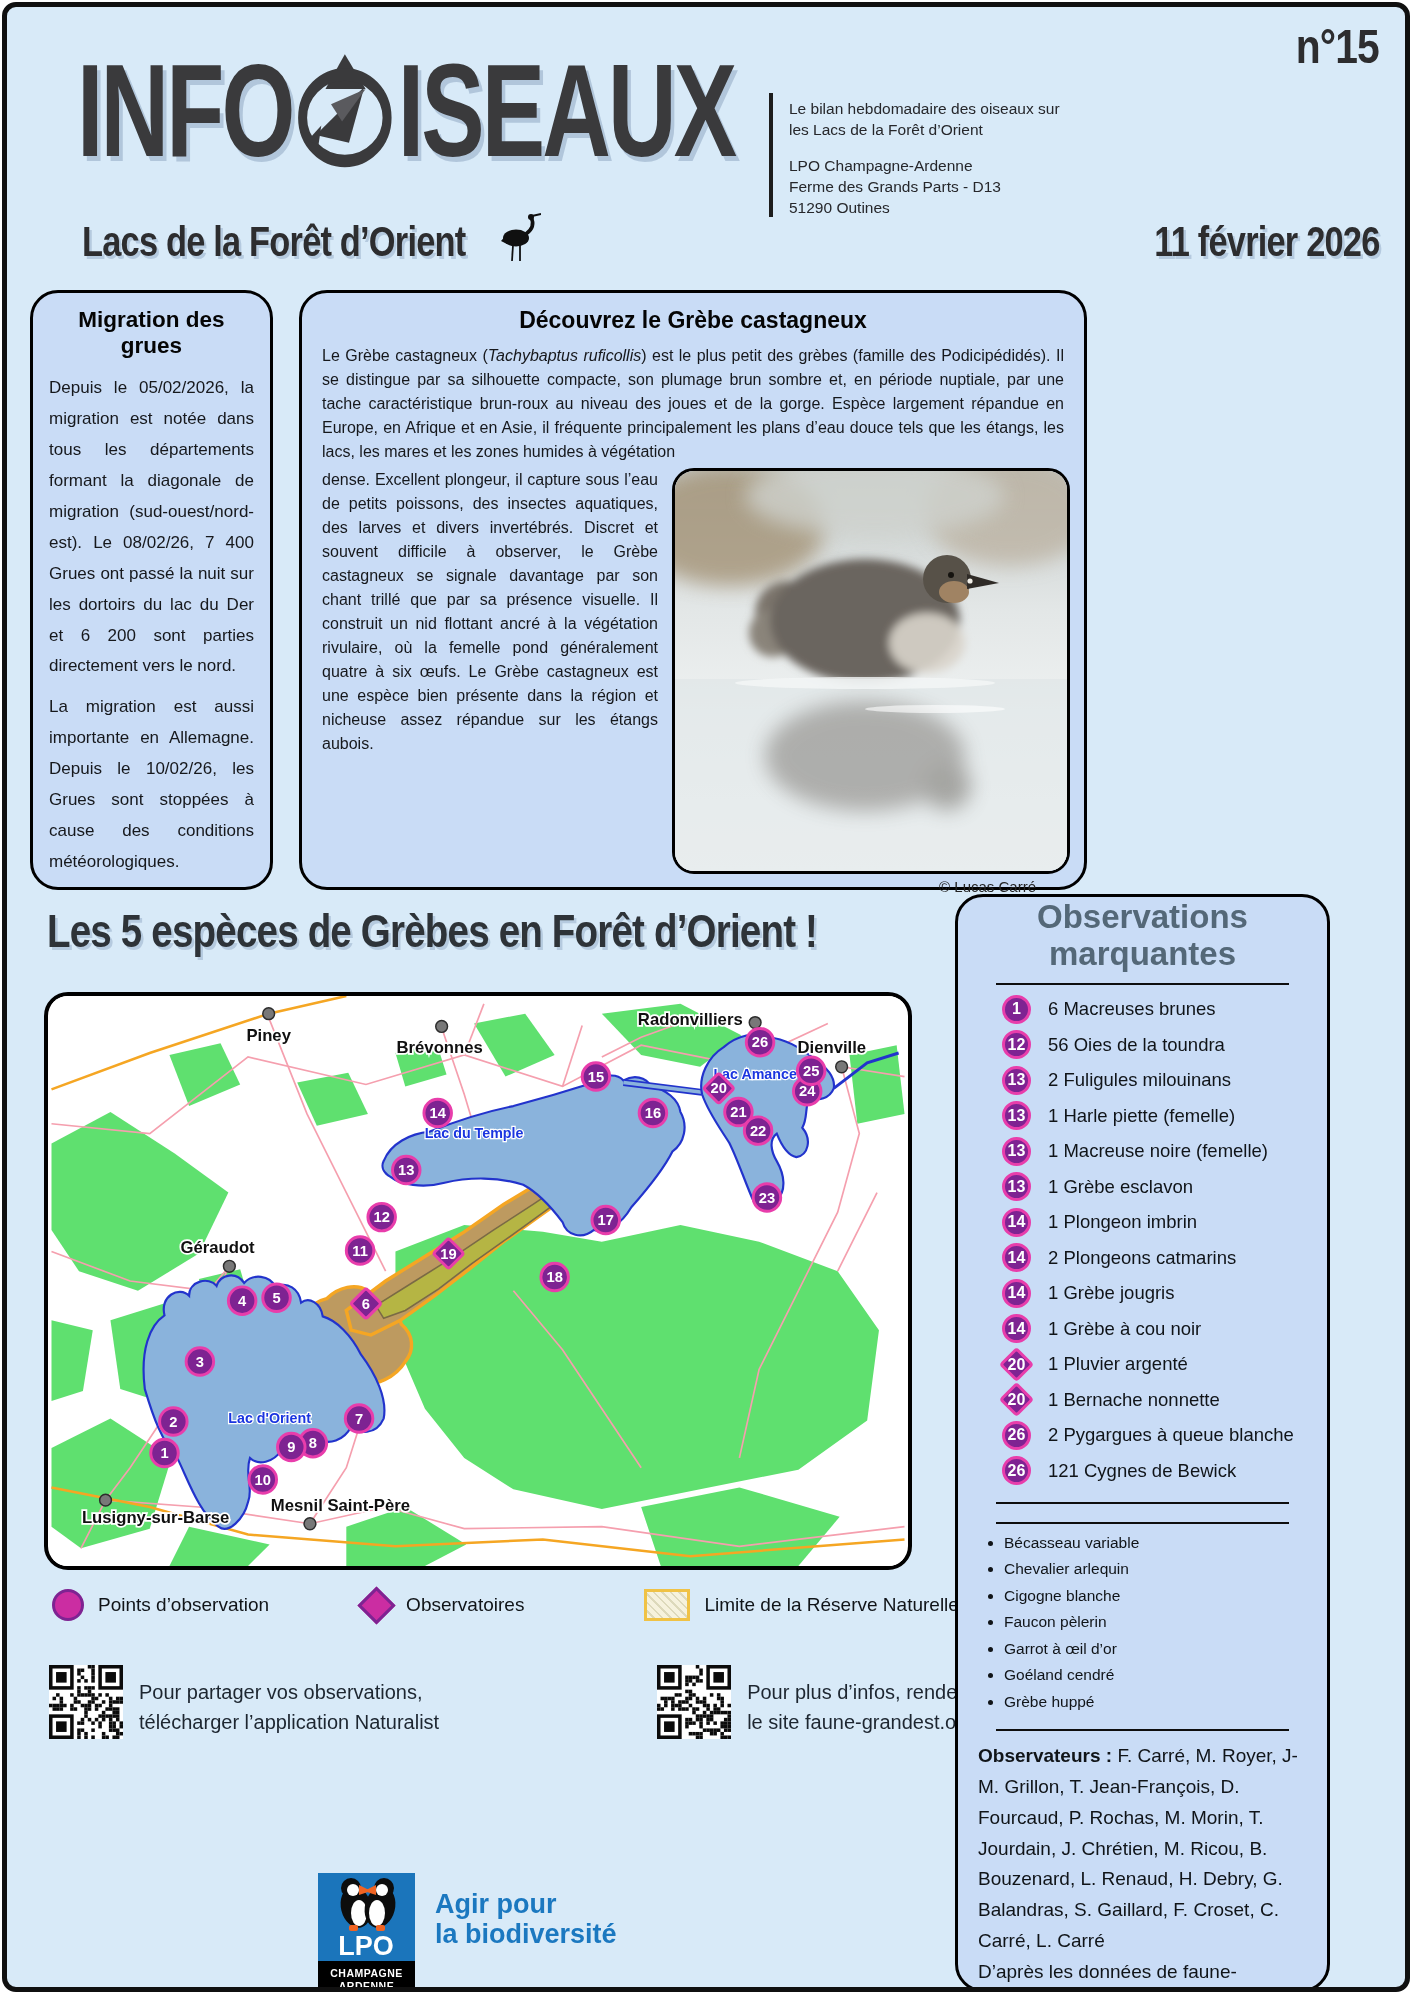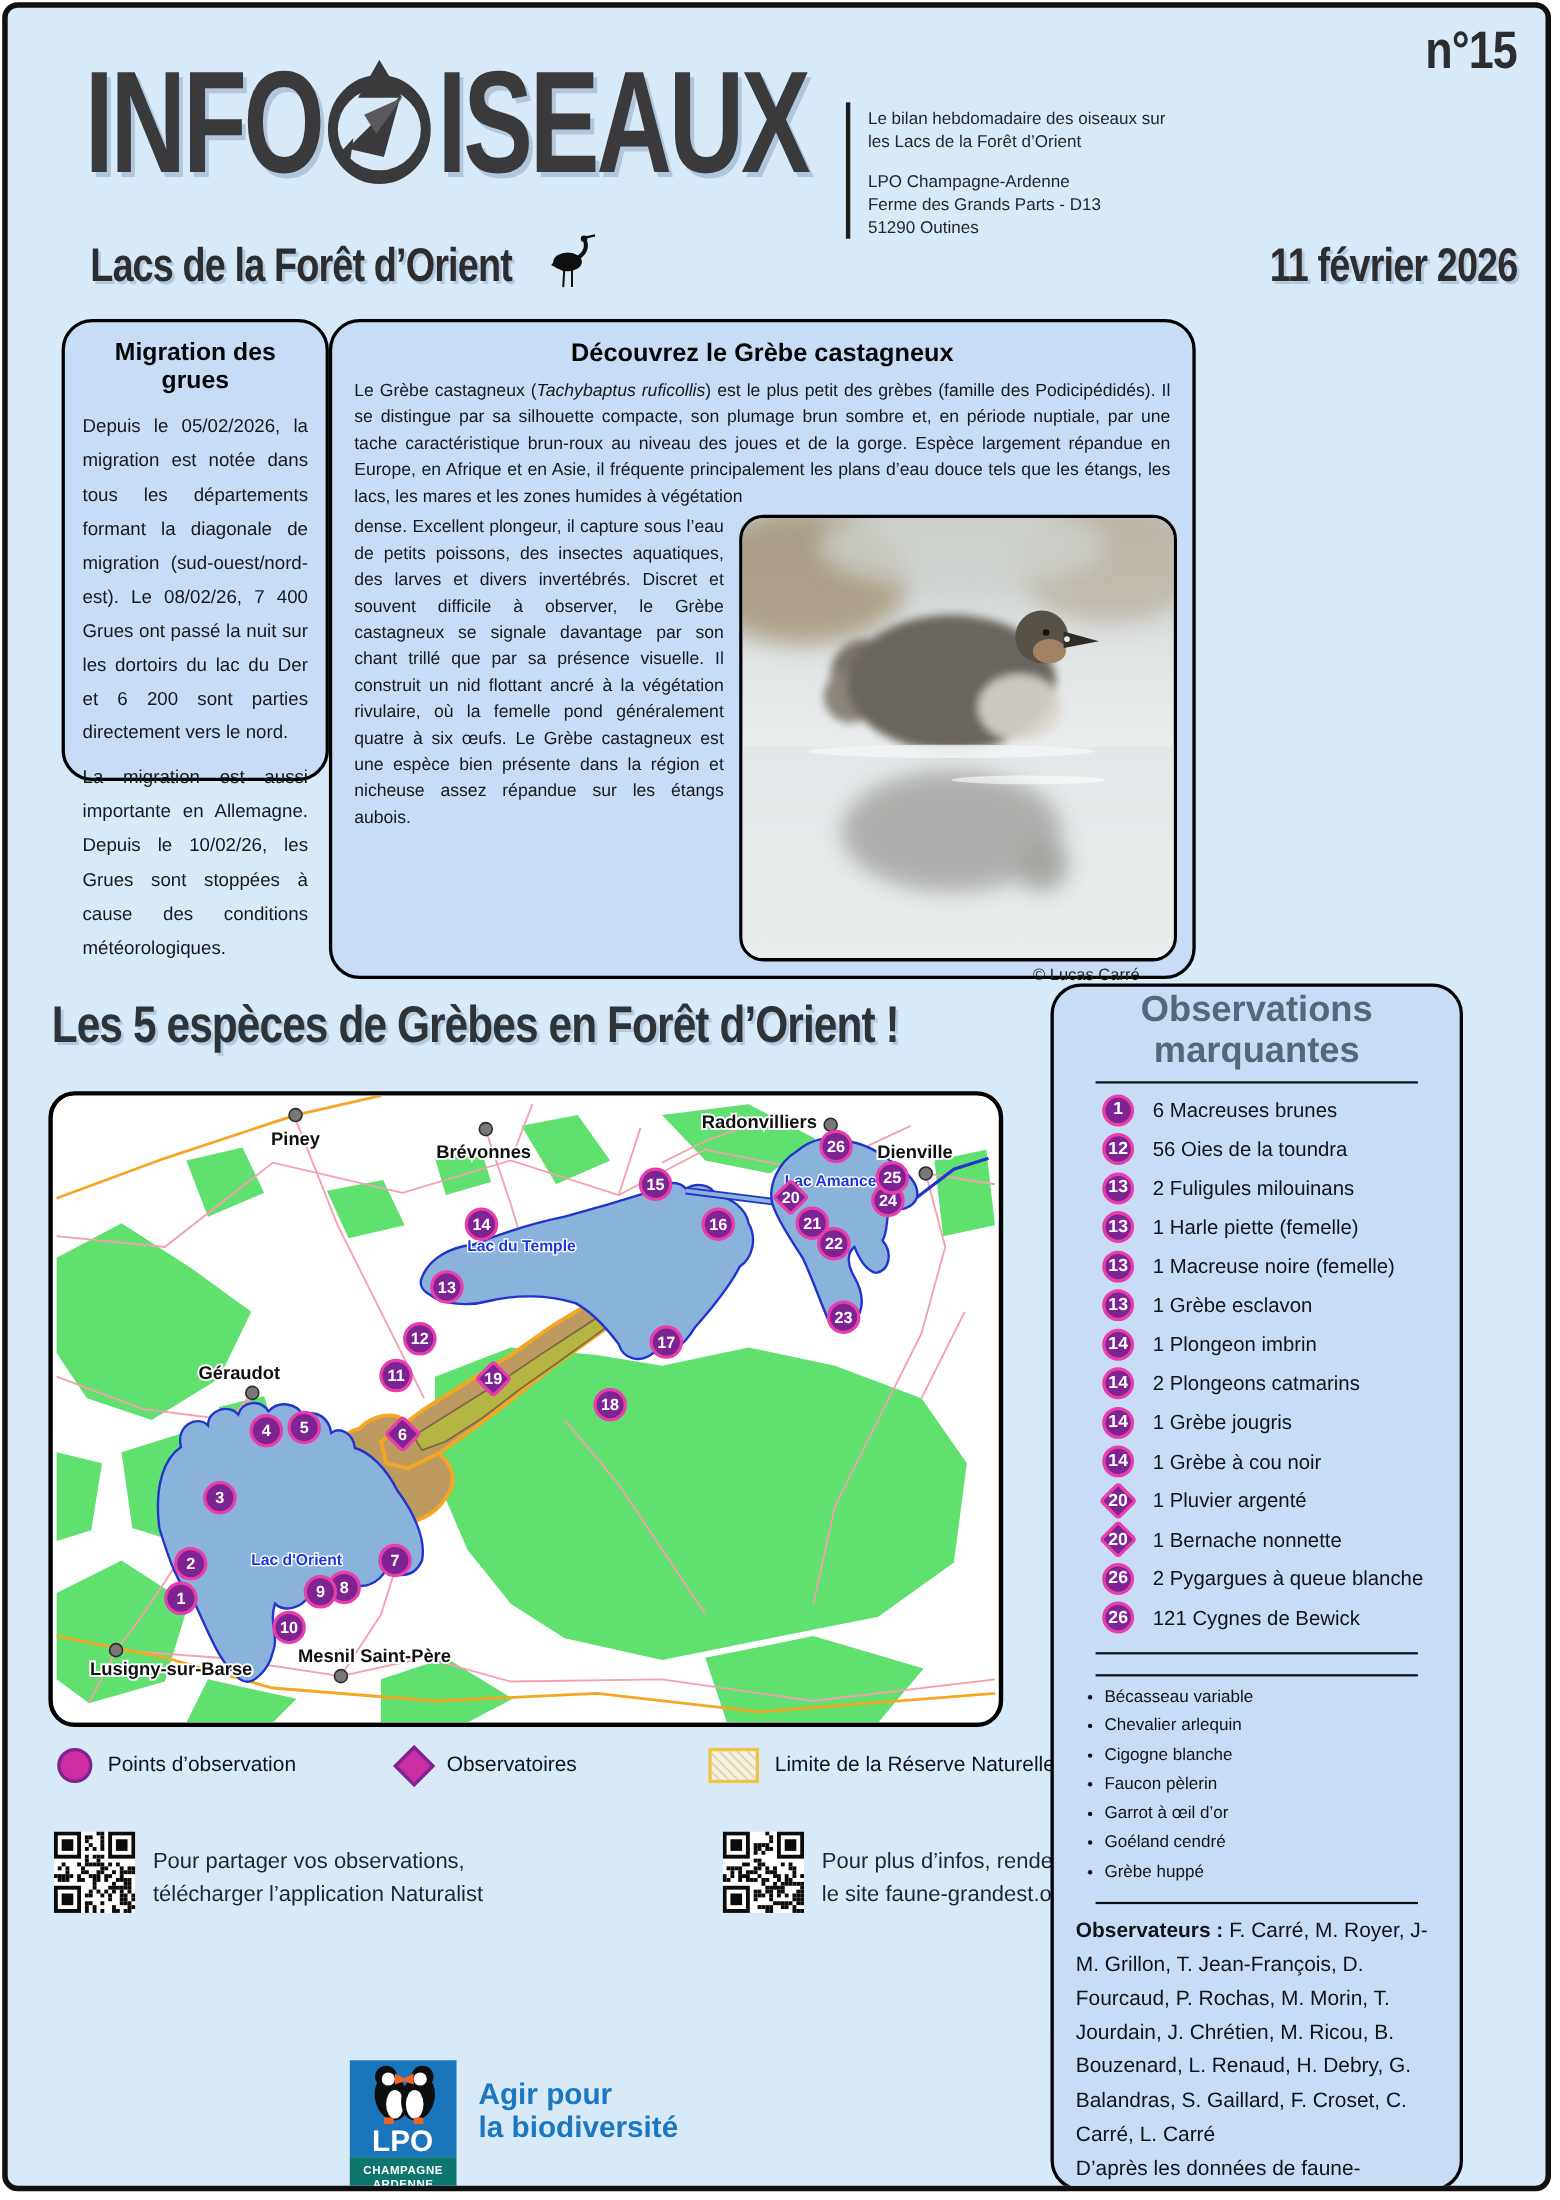--- a/index.html
+++ b/index.html
@@ -21,21 +21,21 @@
   .subtitle{position:absolute;left:75px;top:210px;font-size:43px;font-weight:900;color:#2d2d2f;
             letter-spacing:-1px;transform:scaleX(.8);transform-origin:left;
             text-shadow:3px 3px 0 rgba(130,155,185,.4);}
   .stork{position:absolute;left:492px;top:204px;width:42px;height:52px;}
   .date{position:absolute;right:26px;top:210px;font-size:43px;font-weight:900;color:#2d2d2f;
         letter-spacing:-1px;transform:scaleX(.8);transform-origin:right;
         text-shadow:3px 3px 0 rgba(130,155,185,.4);}
 
   
   .box{position:absolute;background:#c9dcf6;border:3.5px solid #000;border-radius:28px;box-sizing:border-box;}
-  .migration{left:49px;top:283px;width:243px;height:420px;padding:12px 16px;}
+  .migration{left:23px;top:283px;width:243px;height:600px;padding:12px 16px;}
   .migration h2{margin:2px 0 14px;font-size:22.5px;text-align:center;color:#050505;}
   .migration p{margin:0 0 10px;font-size:17px;line-height:1.82;text-align:justify;color:#16181c;}
   .grebe{left:292px;top:283px;width:788px;height:600px;padding:12px 20px;}
   .grebe h2{margin:2px 0 10px;font-size:23px;text-align:center;color:#050505;}
   .grebe p{margin:0;font-size:16px;line-height:1.5;text-align:justify;color:#16181c;}
   .grebe-cols{display:flex;gap:14px;margin-top:4px;}
   .grebe-cols .txt{flex:1;}
   .photo-wrap{width:392px;flex:none;}
   .photo{width:392px;height:400px;border:3px solid #000;border-radius:22px;overflow:hidden;display:block;}
   .credit{font-size:15px;color:#222;text-align:right;padding:4px 28px 0 0;}
@@ -70,21 +70,21 @@
   .qr-group{display:flex;align-items:flex-start;}
   .qr-box{width:74px;height:74px;background:#fff0;}
   .qr-caption{font-size:20px;color:#1d2630;line-height:1.5;margin:12px 0 0 16px;}
   .qr-group.g1{margin-right:218px;}
 
   
   .lpo{position:absolute;left:263px;top:1866px;display:flex;align-items:flex-start;}
   .lpo-badge{width:97px;padding-left:48px;}
   .lpo-blue{width:97px;height:88px;background:#1b75bb;position:relative;}
   .lpo-blue svg{position:absolute;left:0;top:0;}
-  .lpo-orange{width:97px;height:38px;background:#0f766e;color:#fff;font-weight:700;font-size:10.5px;
+  .lpo-orange{width:97px;height:38px;background:#000000;color:#fff;font-weight:700;font-size:10.5px;
               text-align:center;line-height:1.25;display:flex;flex-direction:column;justify-content:center;letter-spacing:.5px;}
   .lpo-slogan{margin:16px 0 0 20px;font-size:27px;font-weight:800;color:#1b78c0;line-height:1.12;}
 
   
   .sidebar{left:948px;top:887px;width:375px;height:1098px;padding:0 18px 12px;display:flex;flex-direction:column;}
   .side-title{font-size:33px;font-weight:800;color:#546878;text-align:center;line-height:1.12;
               max-width:330px;margin:2px auto 0;}
   .rule{border:none;border-top:2px solid #0e0e0e;width:88%;margin:10px auto 8px;}
   .obs-list{padding:2px 0 0 26px;}
   .obs-row{display:flex;align-items:center;margin-bottom:6.5px;}

